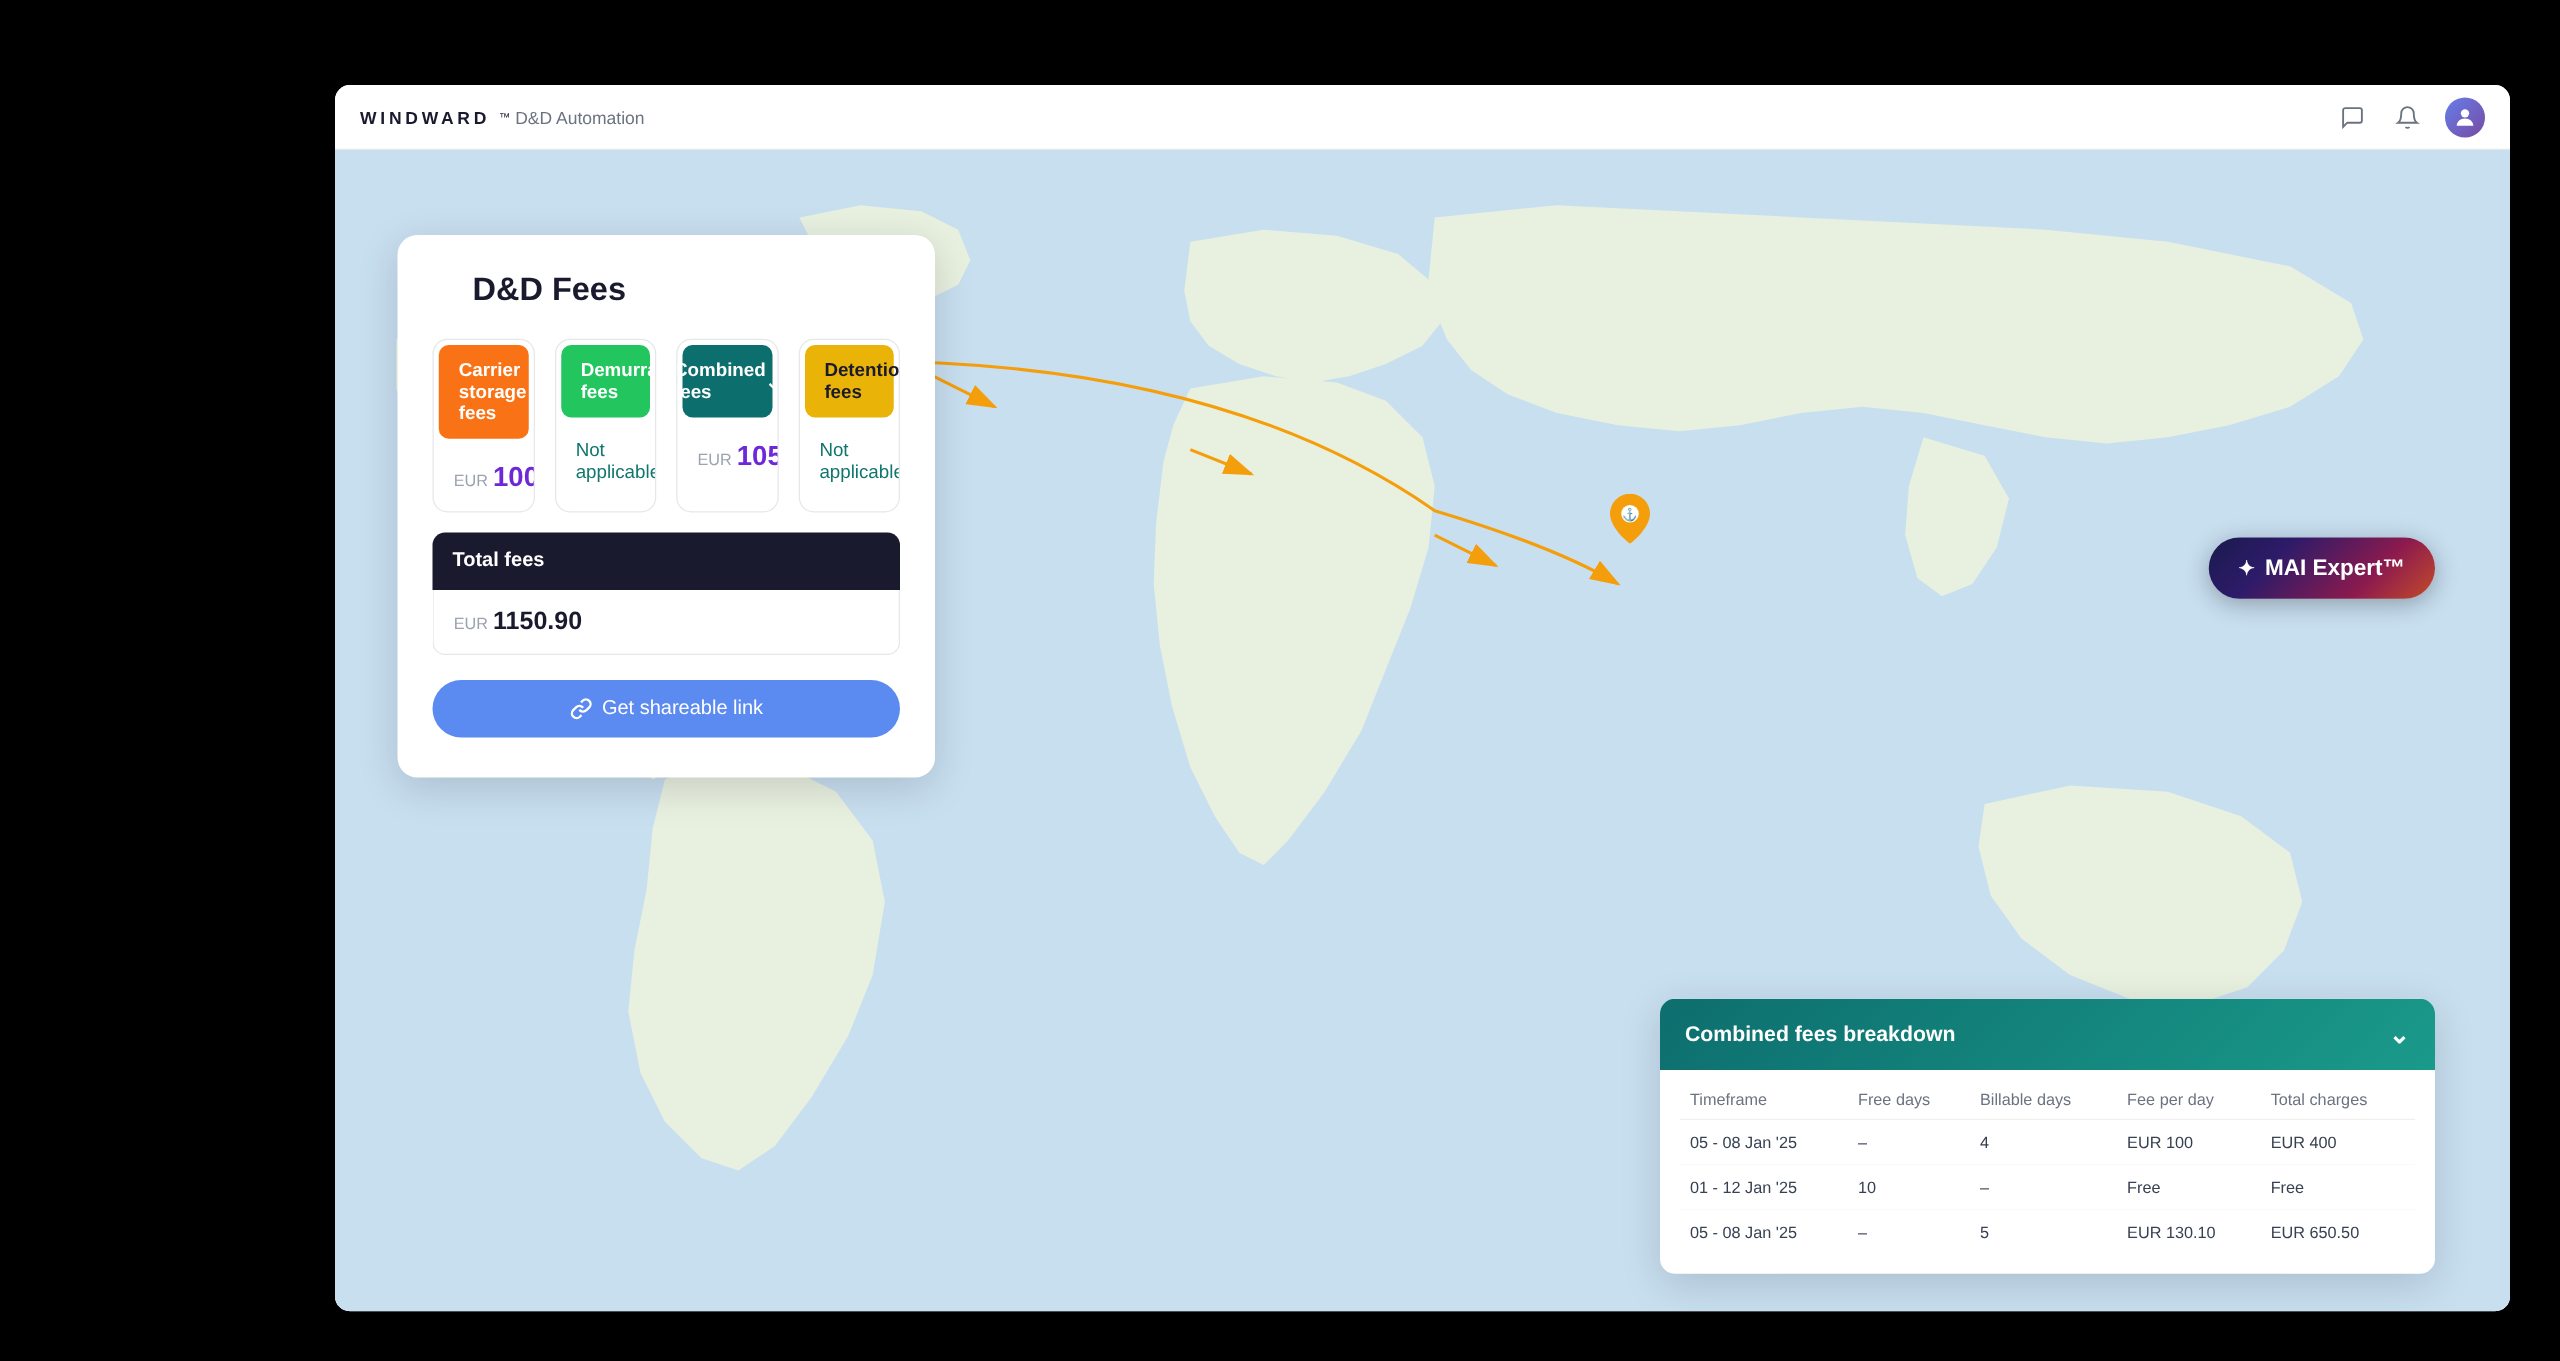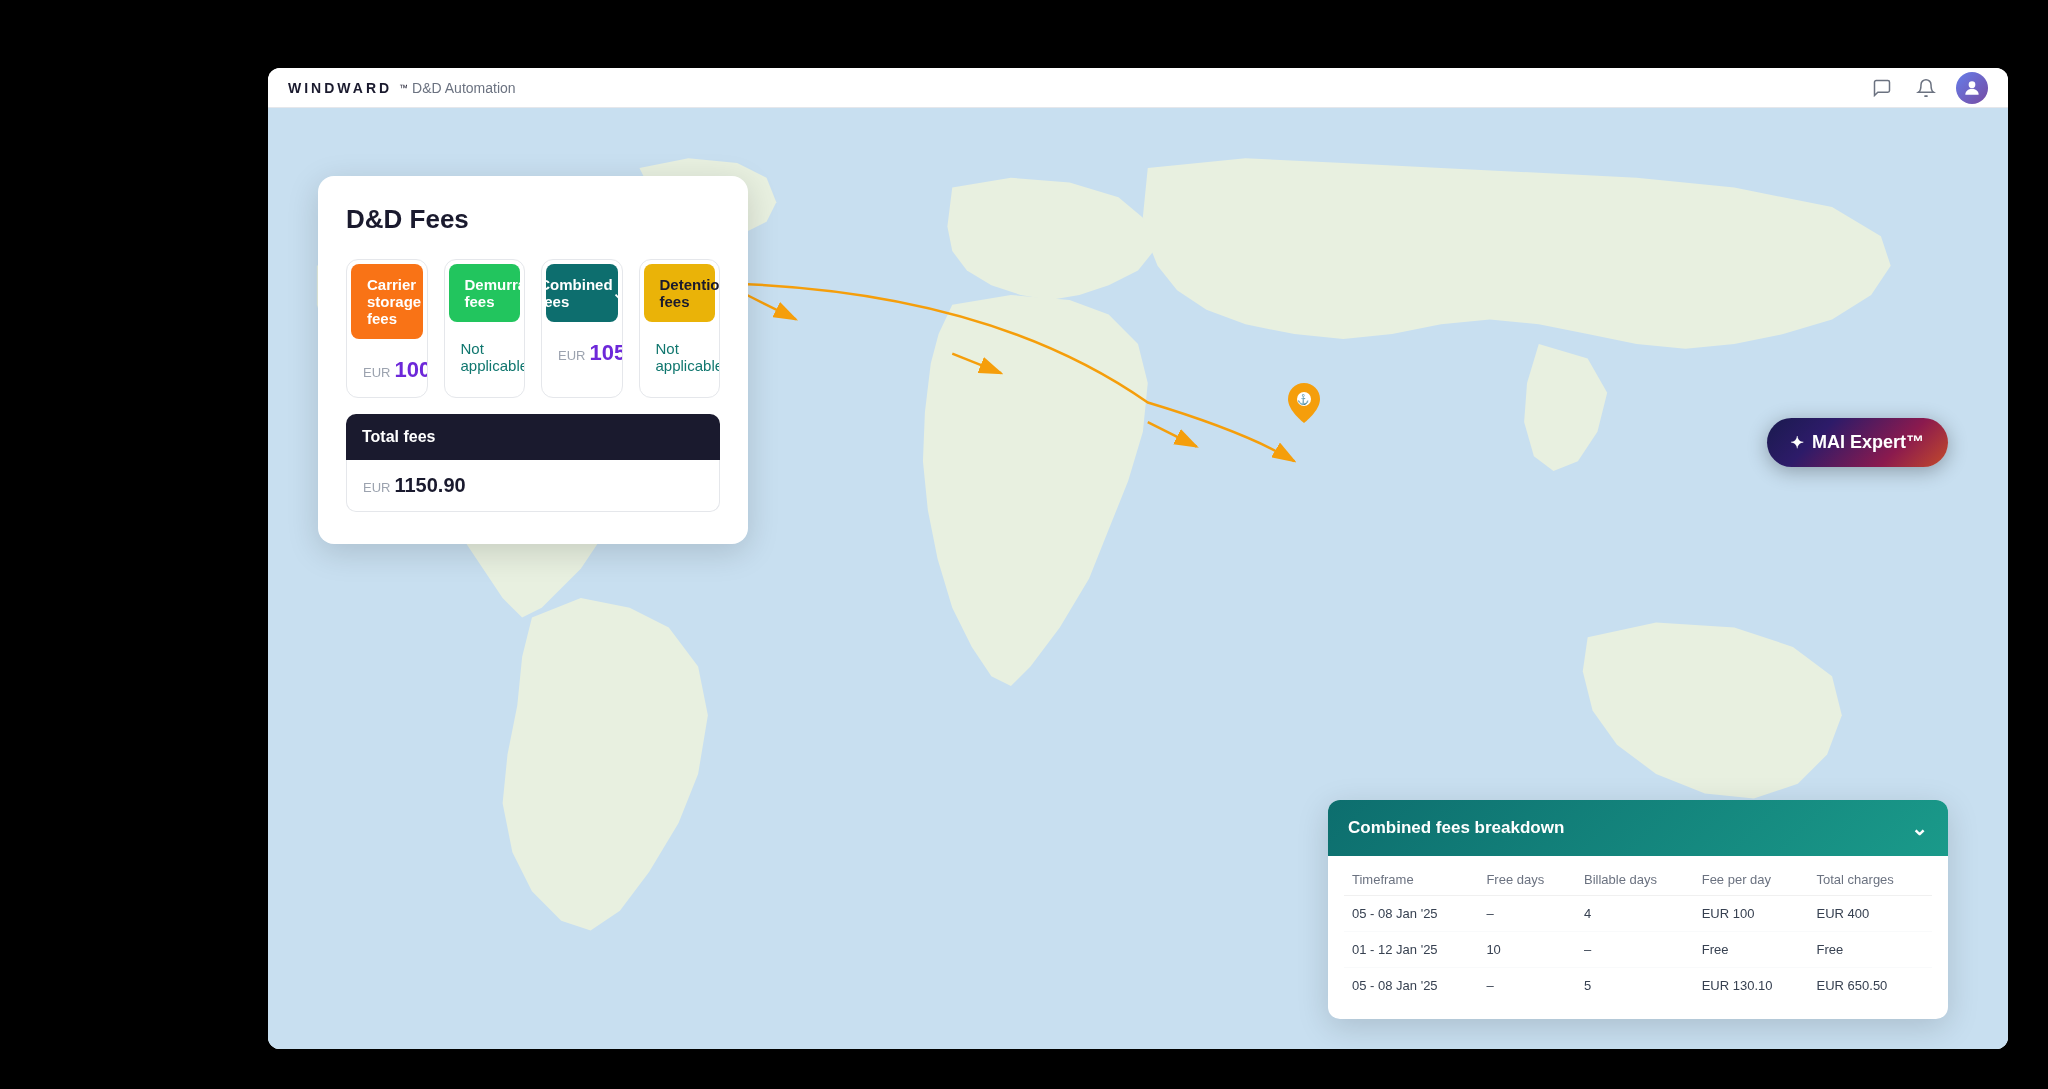--- a/index.html
+++ b/index.html
@@ -25,21 +25,21 @@
       overflow: hidden;
       display: flex;
       flex-direction: column;
     }
 
     
     .browser-toolbar {
       display: flex;
       align-items: center;
       padding: 0 20px;
-      height: 40px;
+      height: 52px;
       background: #fff;
       border-bottom: 1px solid #e5e7eb;
       flex-shrink: 0;
     }
 
     .windward-logo {
       display: flex;
       align-items: center;
       gap: 6px;
       font-size: 14px;
@@ -117,20 +117,21 @@
       box-shadow: 0 8px 32px rgba(0,0,0,0.15);
       padding: 28px 28px 32px;
       z-index: 10;
     }
 
     .fees-card-title {
       font-size: 26px;
       font-weight: 700;
       color: #1a1a2e;
       margin-bottom: 24px;
+      margin-left: 32px;
     }
 
     .fees-grid {
       display: grid;
       grid-template-columns: 1fr 1fr 1fr 1fr;
       gap: 16px;
       margin-bottom: 16px;
     }
 
     .fee-box {
@@ -447,20 +448,27 @@
         </div>
       </div>
 
       <div class="total-fees-section">
         <div class="total-fees-header">Total fees</div>
         <div class="total-fees-value">
           <span class="currency">EUR</span><span class="amount">1150.90</span>
         </div>
       </div>
 
+      <button class="shareable-btn">
+        <svg width="18" height="18" viewBox="0 0 24 24" fill="none" stroke="white" stroke-width="2.5">
+          <path d="M10 13a5 5 0 0 0 7.54.54l3-3a5 5 0 0 0-7.07-7.07l-1.72 1.71"></path>
+          <path d="M14 11a5 5 0 0 0-7.54-.54l-3 3a5 5 0 0 0 7.07 7.07l1.71-1.71"></path>
+        </svg>
+        <span>Get shareable link</span>
+      </button>
     </div>
 
     <button class="mai-expert-btn">
       <span class="sparkle">✦</span>
       <span>MAI Expert™</span>
     </button>
 
     <div class="breakdown-card">
       <div class="breakdown-header">
         <span>Combined fees breakdown</span>

